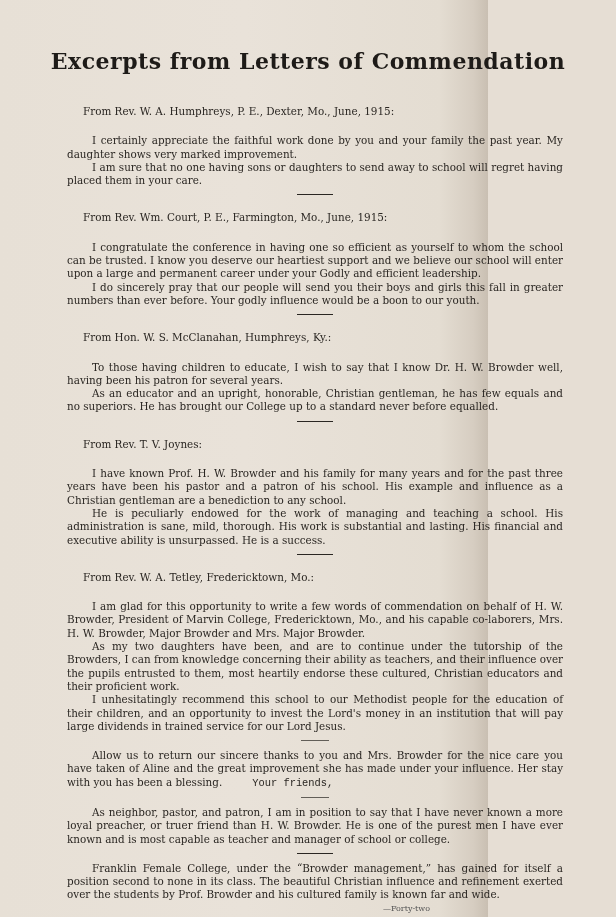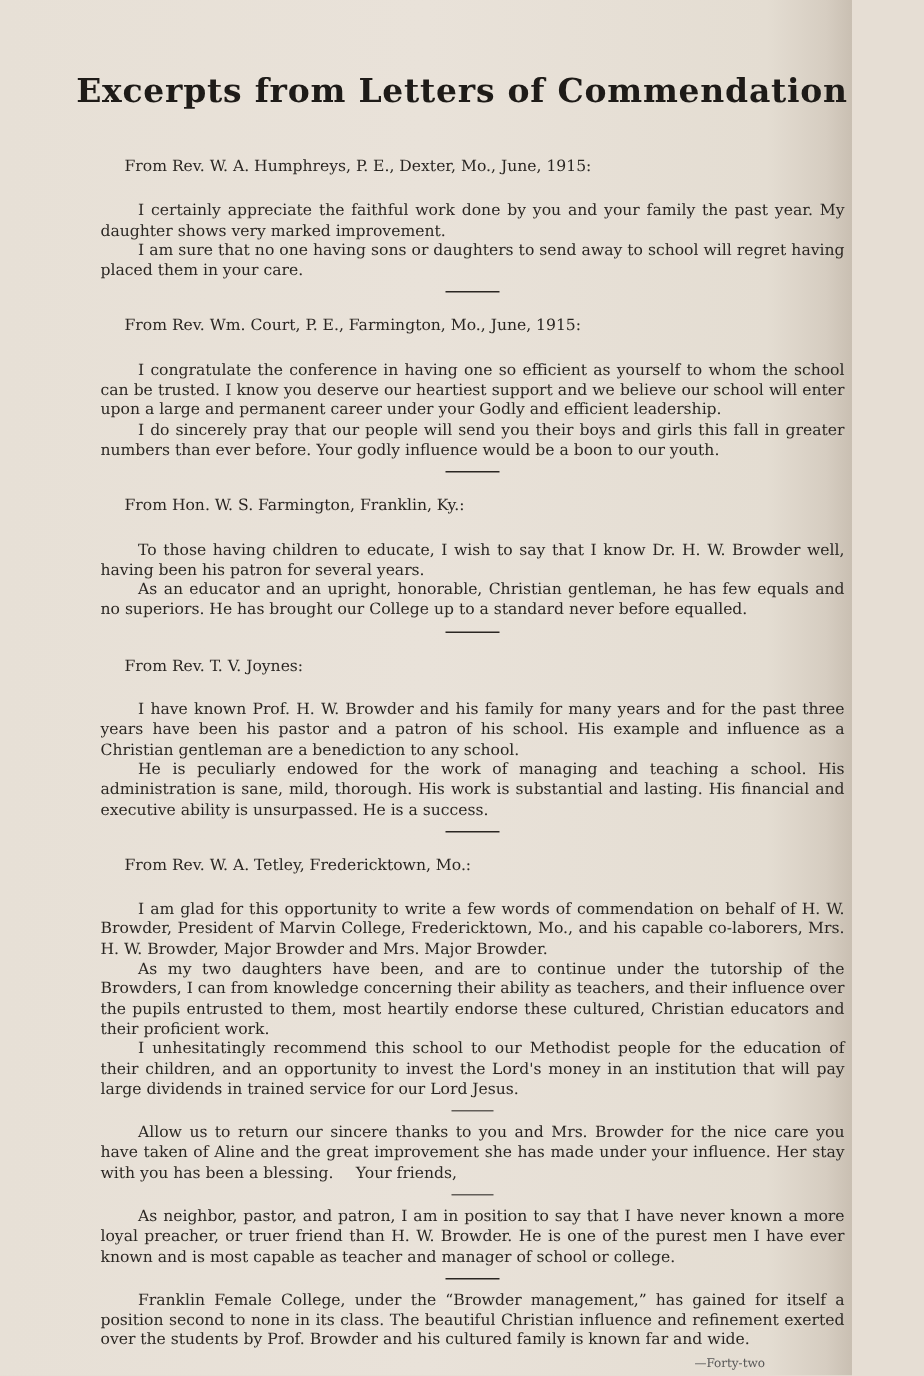--- a/index.html
+++ b/index.html
@@ -2,21 +2,21 @@
 <html><head>
 <meta charset="utf-8">
 <style>
   html, body { margin: 0; padding: 0; }
   body {
     width: 616px; height: 917px; overflow: hidden;
     background: #e6ded4;
   }
   .page {
     position: relative;
-    width: 568px; height: 917px;
+    width: 488px; height: 917px;
     background: linear-gradient(to right, #e7e0d6 0%, #e9e2d9 50%, #e4ddd2 90%, #d6cdc1 97%, #c9bfb2 100%);
     color: #2a2622;
     font-family: "DejaVu Serif", "Liberation Serif", serif;
   }
   .title {
     position: absolute; left: 0; width: 616px; top: 48px;
     text-align: center;
     font-family: "DejaVu Serif", serif;
     font-weight: bold;
     font-size: 22px;
@@ -36,21 +36,21 @@
   .divider {
     width: 36px; height: 1px; background: #2a2622;
     margin: 7px auto 8px auto;
   }
   .divider.short { width: 28px; opacity: 0.7; }
   .sig {
     text-align: right;
     margin: 0;
   }
   .sc { font-variant: small-caps; }
-  .closing { display: inline-block; margin-left: 15px; text-indent: 0; }
+  .closing { display: inline-block; margin-left: 30px; text-indent: 0; font-family: Liberation Mono, monospace; }
   .folio {
     position: absolute; right: 58px; top: 859px;
     font-size: 8px; color: #555; margin-top: 45px;
   }
 </style>
 </head>
 <body>
 
 <div class="page">
   <div class="title">Excerpts from Letters of Commendation</div>
@@ -65,21 +65,21 @@
     <div class="divider"></div>
 
     <div>
       <div class="heading">From Rev. Wm. Court, P. E., Farmington, Mo., June, 1915:</div>
       <p>I congratulate the conference in having one so efficient as yourself to whom the school can be trusted. I know you deserve our heartiest support and we believe our school will enter upon a large and permanent career under your Godly and efficient leadership.</p>
       <p>I do sincerely pray that our people will send you their boys and girls this fall in greater numbers than ever before. Your godly influence would be a boon to our youth.</p>
     </div>
     <div class="divider"></div>
 
     <div>
-      <div class="heading">From Hon. W. S. Farmington, Franklin, Ky.:</div>
+      <div class="heading">From Hon. W. S. McClanahan, Humphreys, Ky.:</div>
       <p>To those having children to educate, I wish to say that I know Dr. H. W. Browder well, having been his patron for several years.</p>
       <p>As an educator and an upright, honorable, Christian gentleman, he has few equals and no superiors. He has brought our College up to a standard never before equalled.</p>
     </div>
     <div class="divider"></div>
 
     <div>
       <div class="heading">From Rev. T. V. Joynes:</div>
       <p>I have known Prof. H. W. Browder and his family for many years and for the past three years have been his pastor and a patron of his school. His example and influence as a Christian gentleman are a benediction to any school.</p>
       <p>He is peculiarly endowed for the work of managing and teaching a school. His administration is sane, mild, thorough. His work is substantial and lasting. His financial and executive ability is unsurpassed. He is a success.</p>
     </div>

